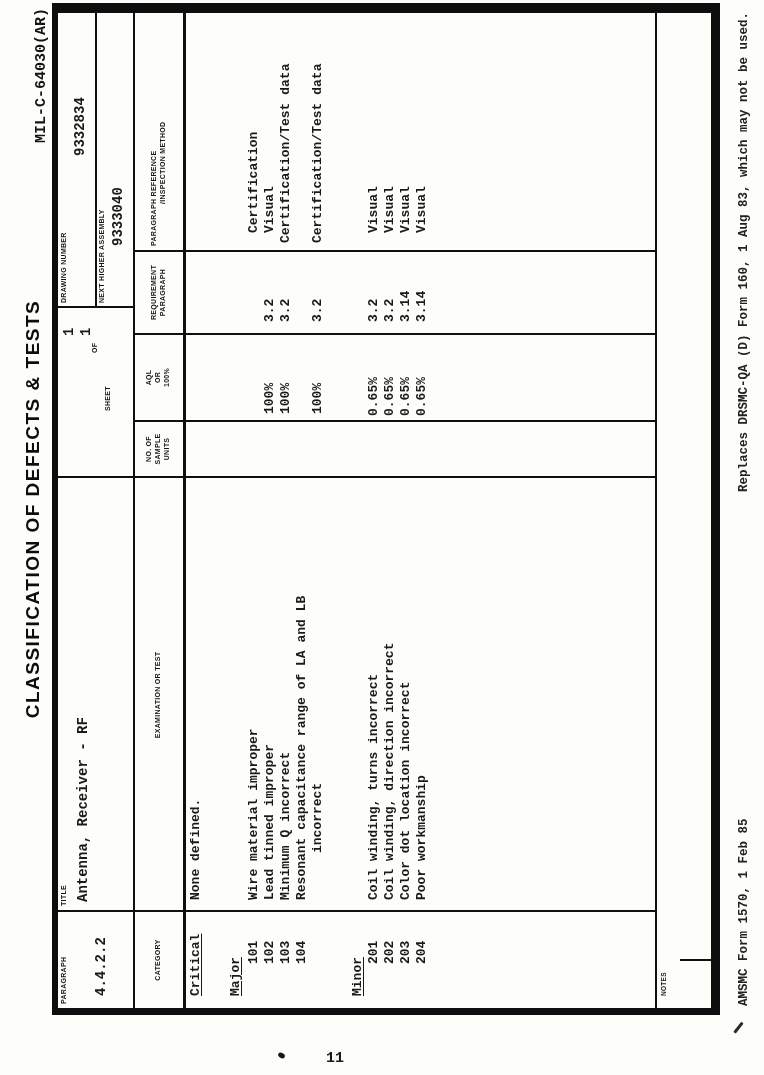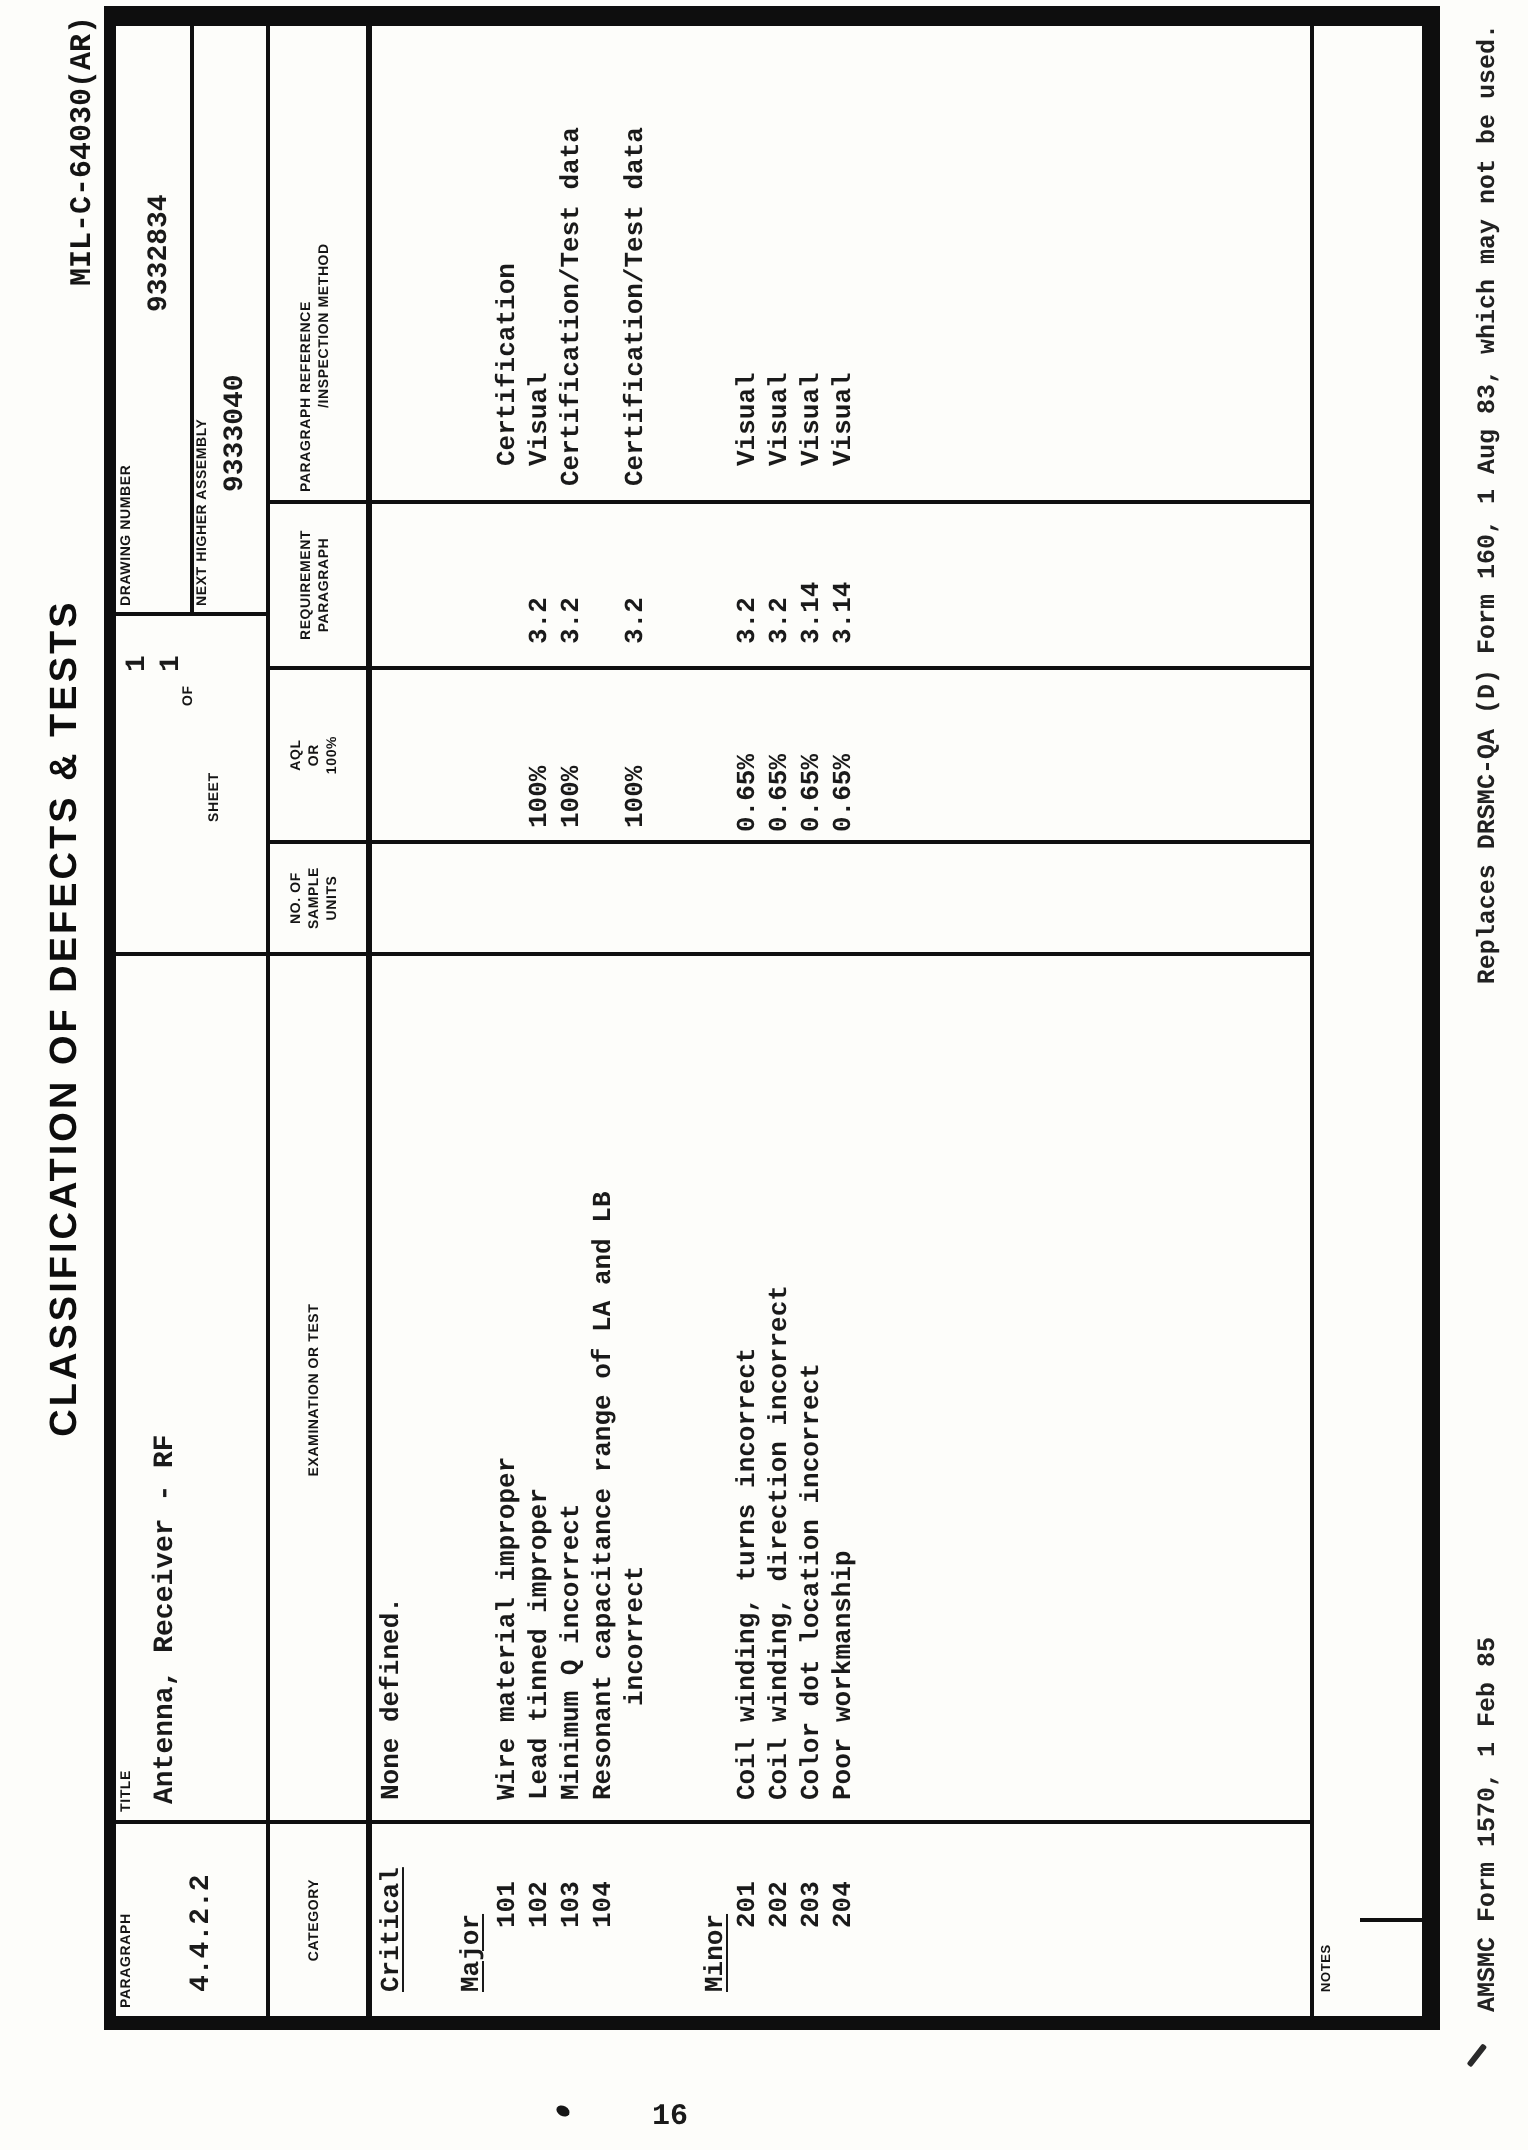--- a/index.html
+++ b/index.html
@@ -153,16 +153,16 @@
         <div class="typ" style="left:775px;top:356px">Visual</div>
 
         <div class="plbl" style="left:12px;top:602px;font-size:6.5px">NOTES</div>
       </div>
     </div>
 
     <div class="foot" style="left:12px">AMSMC Form 1570, 1 Feb 85</div>
     <div class="foot" style="right:12px">Replaces DRSMC-QA (D) Form 160, 1 Aug 83, which may not be used.</div>
   </div>
 
-  <div class="pagenum">16</div>
+  <div class="pagenum">11</div>
   <div class="ink-dot"></div>
   <div class="ink-tick"></div>
 </div>
 
 </body></html>

